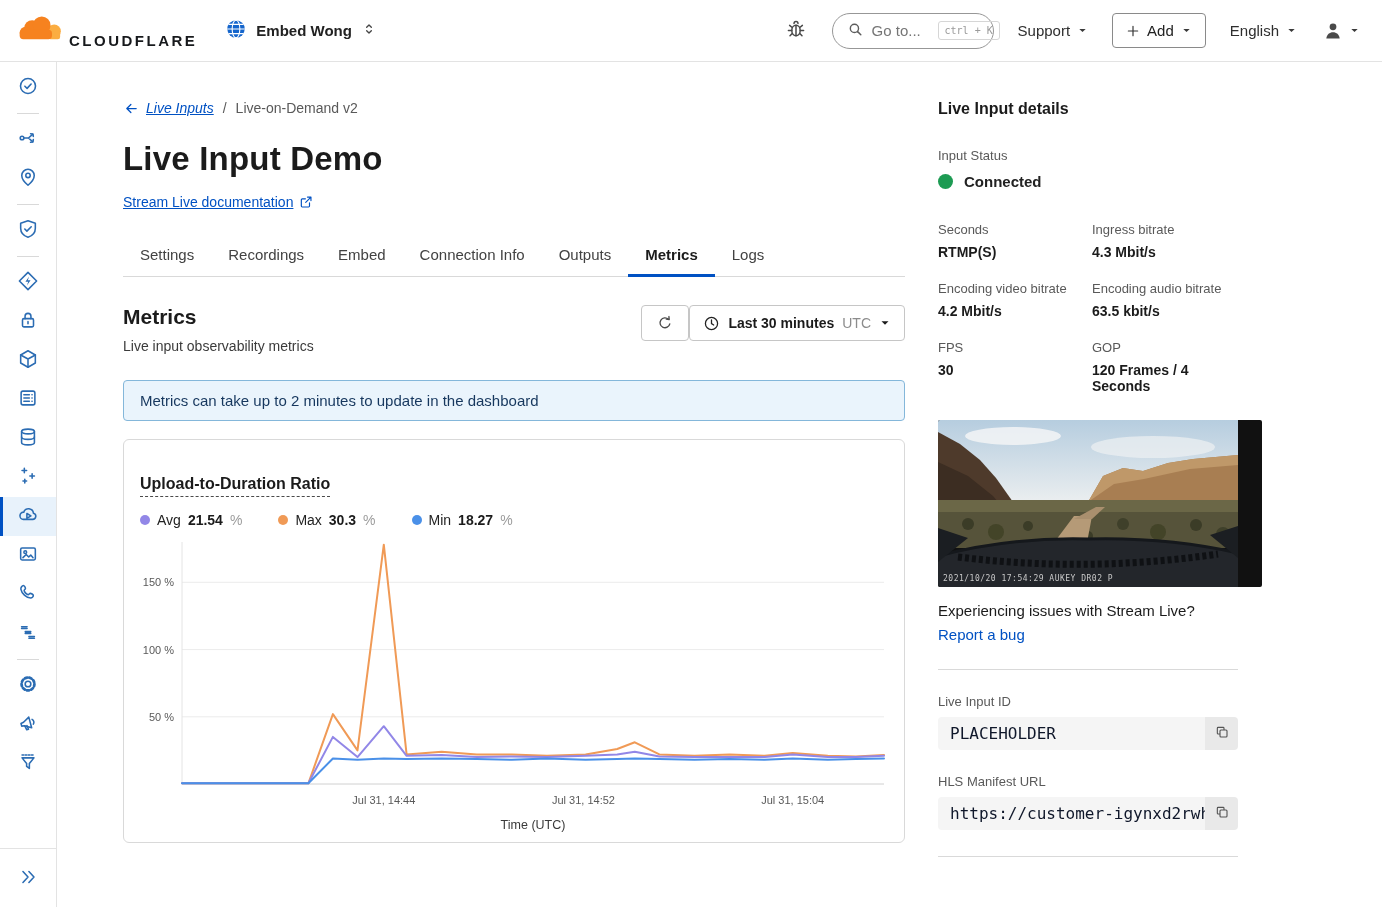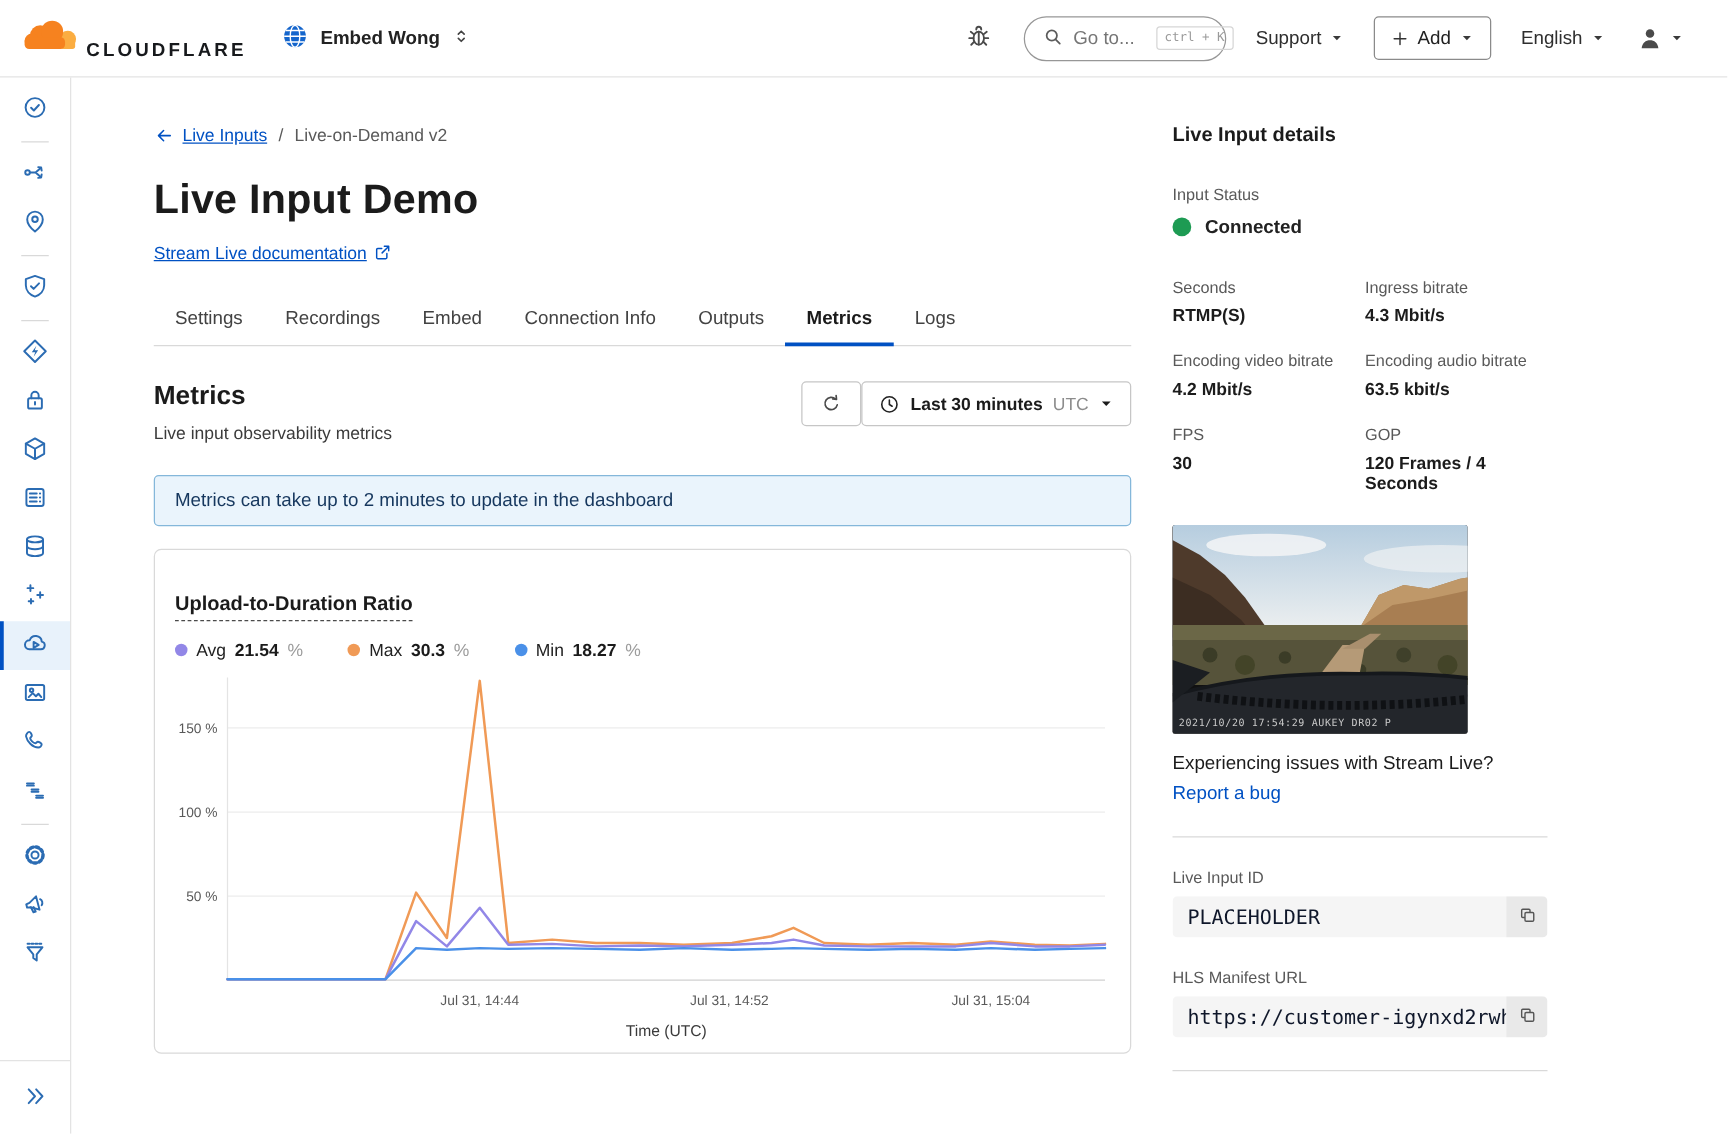--- a/index.html
+++ b/index.html
@@ -1,20 +1,20 @@
 <!DOCTYPE html>
 <html><head>
 <meta charset="utf-8">
 <style>
   * { box-sizing: border-box; margin: 0; padding: 0; }
   html,body { width:1382px; height:907px; overflow:hidden; }
   body { font-family:"Liberation Sans", sans-serif; background:#fff; color:#222; font-size:14px; }
 
   
-  .header { height:62px; display:flex; align-items:center; padding:0 35px 0 16px; border-bottom:1px solid #e3e3e3; }
+  .header { height:62px; display:flex; align-items:center; padding:0 22px 0 16px; border-bottom:1px solid #e3e3e3; }
   .logo { display:flex; align-items:flex-end; gap:3px; }
   .logo-text { font-weight:700; font-size:15px; letter-spacing:2.5px; color:#17191c; }
   .account { display:flex; align-items:center; gap:9px; margin-left:28px; }
   .account-name { font-size:15px; font-weight:700; color:#222; }
   .header-right { margin-left:auto; display:flex; align-items:center; gap:24px; }
   .search-pill { display:flex; align-items:center; gap:8px; border:1px solid #979797; border-radius:999px; height:36px; padding:0 7px 0 14px; width:162px; background:#fff;justify-content:space-between; }
   .search-pill input { border:none; outline:none; width:58px; font-size:15px; color:#595959; font-family:"Liberation Sans",sans-serif; }
   .kbd { border:1px solid #d6d6d6; border-radius:3px; font-size:10px; color:#9a9a9a; padding:3px 6px; font-family:"DejaVu Sans Mono",monospace; white-space:nowrap; }
   .hdr-menu { display:flex; align-items:center; gap:7px; font-size:15px; color:#2e2e2e; cursor:pointer; }
   .add-btn { display:flex; align-items:center; gap:7px; border:1px solid #8a8a8a; border-radius:4px; height:35px; padding:0 13px; font-size:15px; background:#fff; cursor:pointer; }
@@ -27,21 +27,21 @@
   .sb-item.active { background:#e8f2fb; border-left:3px solid #0051c3; }
   .sb-div { width:22px; border-top:1px solid #d9d9d9; margin:6px 0; }
   .sb-bottom { margin-top:auto; width:100%; border-top:1px solid #e3e3e3; padding:17px 0 16px; display:flex; justify-content:center; }
 
   .main { flex:1; padding:38px 0 0 66px; display:flex; gap:33px; }
   .col-main { width:782px; }
   .col-side { width:300px; }
 
   
   .crumb { display:flex; align-items:center; gap:9px; font-size:14px; }
-  .crumb-link { color:#0051c3; text-decoration:underline; display:flex; align-items:center; gap:6px; cursor:pointer; }
+  .crumb-link { color:#0051c3; text-decoration:underline; display:flex; align-items:center; gap:6px; cursor:pointer;font-style:italic; }
   .crumb-rest { color:#595959; }
   .page-title { font-size:33px; font-weight:700; color:#1b1b1b; margin-top:24px; letter-spacing:.2px; }
   .doc-link { margin-top:16px; display:inline-flex; align-items:center; gap:6px; color:#0051c3; font-size:14px; text-decoration:underline; cursor:pointer; }
 
   
   .tabs { display:flex; margin-top:27px; border-bottom:1px solid #d9d9d9; }
   .tab { padding:9px 17px 11px; font-size:15px; color:#424242; cursor:pointer; border-bottom:3px solid transparent; margin-bottom:-1px; }
   .tab.active { font-weight:700; color:#1b1b1b; border-bottom-color:#0051c3; }
 
   
@@ -67,21 +67,21 @@
 
   
   .panel-title { font-size:16px; font-weight:700; color:#1b1b1b; }
   .lbl { font-size:13px; color:#595959; }
   .status-label { margin-top:30px; }
   .status-row { display:flex; align-items:center; gap:11px; margin-top:10px; }
   .status-dot { width:15px; height:15px; border-radius:50%; }
   .status-text { font-size:15px; font-weight:700; }
   .fields { display:grid; grid-template-columns:1fr 1fr; gap:21px 8px; margin-top:32px; }
   .fld-val { font-size:14px; font-weight:700; margin-top:7px; color:#1b1b1b; }
-  .thumb { margin-top:26px; width:236px; height:167px; border-radius:2px; overflow:hidden; position:relative; background:#111; }
+  .thumb { margin-top:26px; width:324px; height:167px; border-radius:2px; overflow:hidden; position:relative; background:#111; }
   .thumb-overlay { position:absolute; left:5px; bottom:4px; font-family:"DejaVu Sans Mono",monospace; font-size:8px; color:#c9c9c9; letter-spacing:.5px; }
   .issues { margin-top:15px; font-size:15px; color:#1b1b1b; }
   .report { display:inline-block; margin-top:7px; color:#0051c3; font-size:15px; cursor:pointer; }
   .hr { border-top:1px solid #d9d9d9; margin-top:26px; }
   .copy-label { margin-top:24px; }
   .copy-field { margin-top:8px; display:flex; height:33px; border-radius:4px; overflow:hidden; }
   .copy-val { flex:1; background:#f5f5f5; display:flex; align-items:center; padding:0 12px; font-family:"DejaVu Sans Mono",monospace; font-size:16px; color:#0f172a; white-space:nowrap; overflow:hidden; }
   .copy-btn { width:33px; background:#e9e9e9; display:flex; align-items:center; justify-content:center; border:none; cursor:pointer; flex:none; }
 </style>
 </head>

